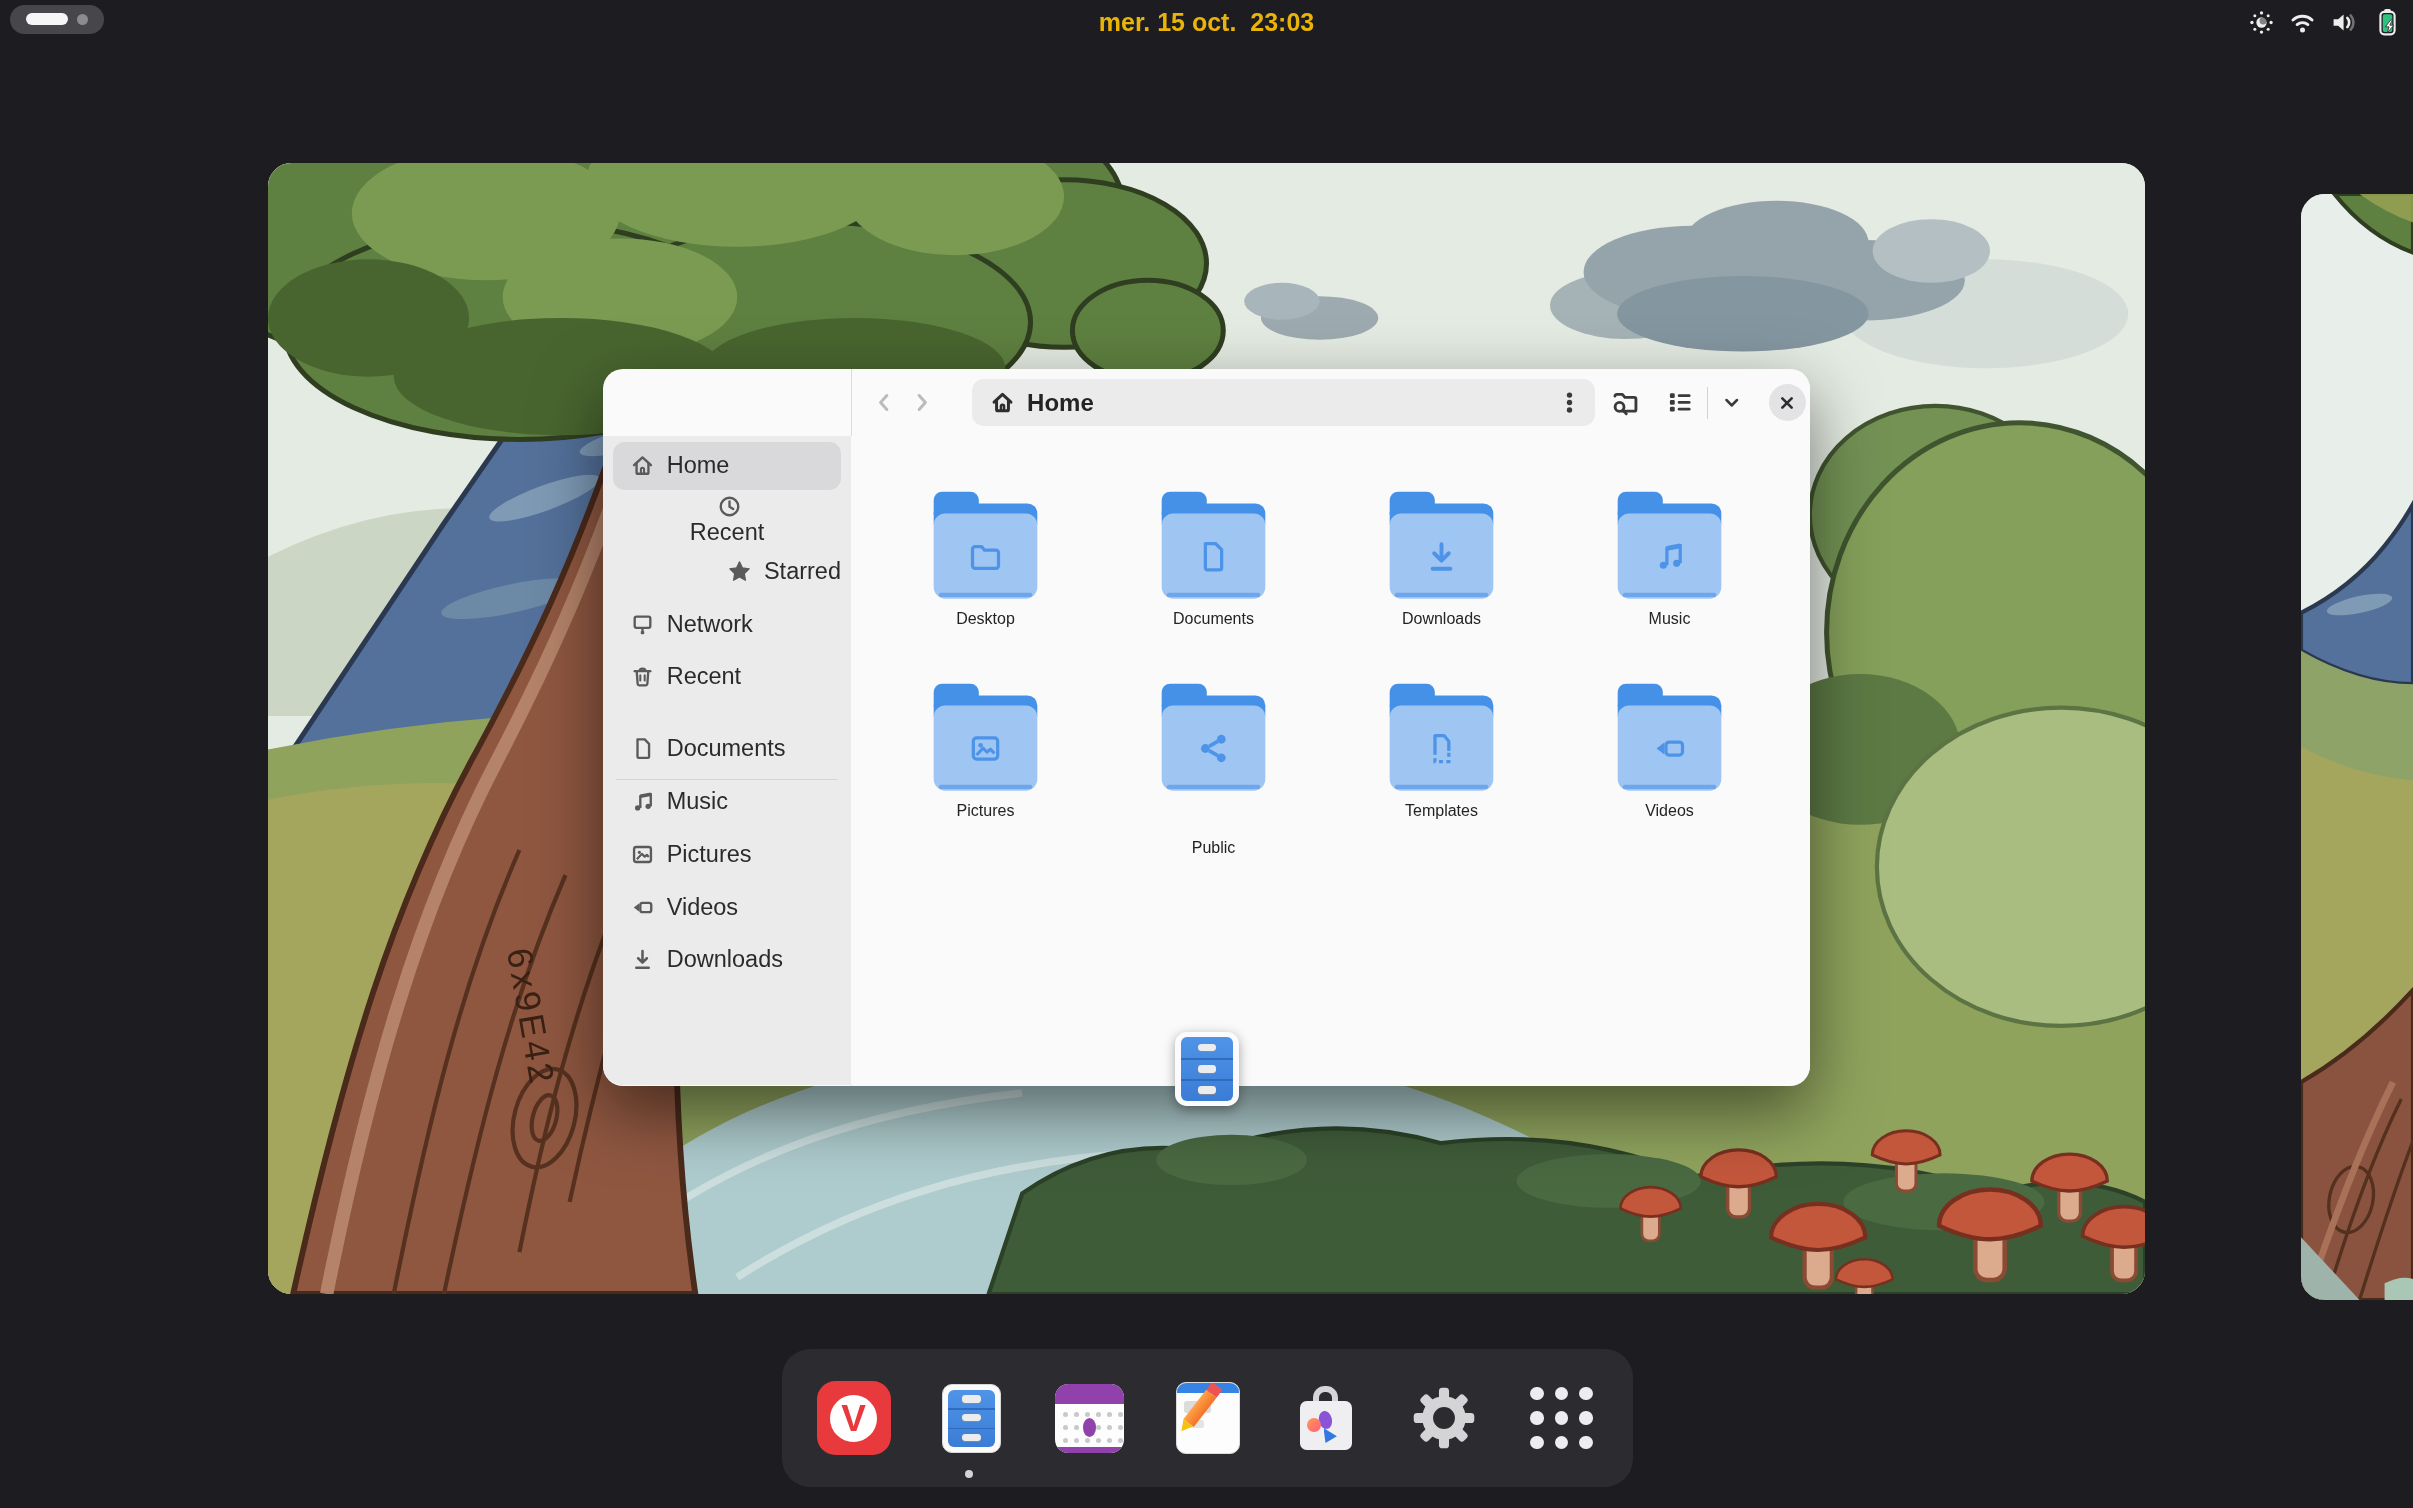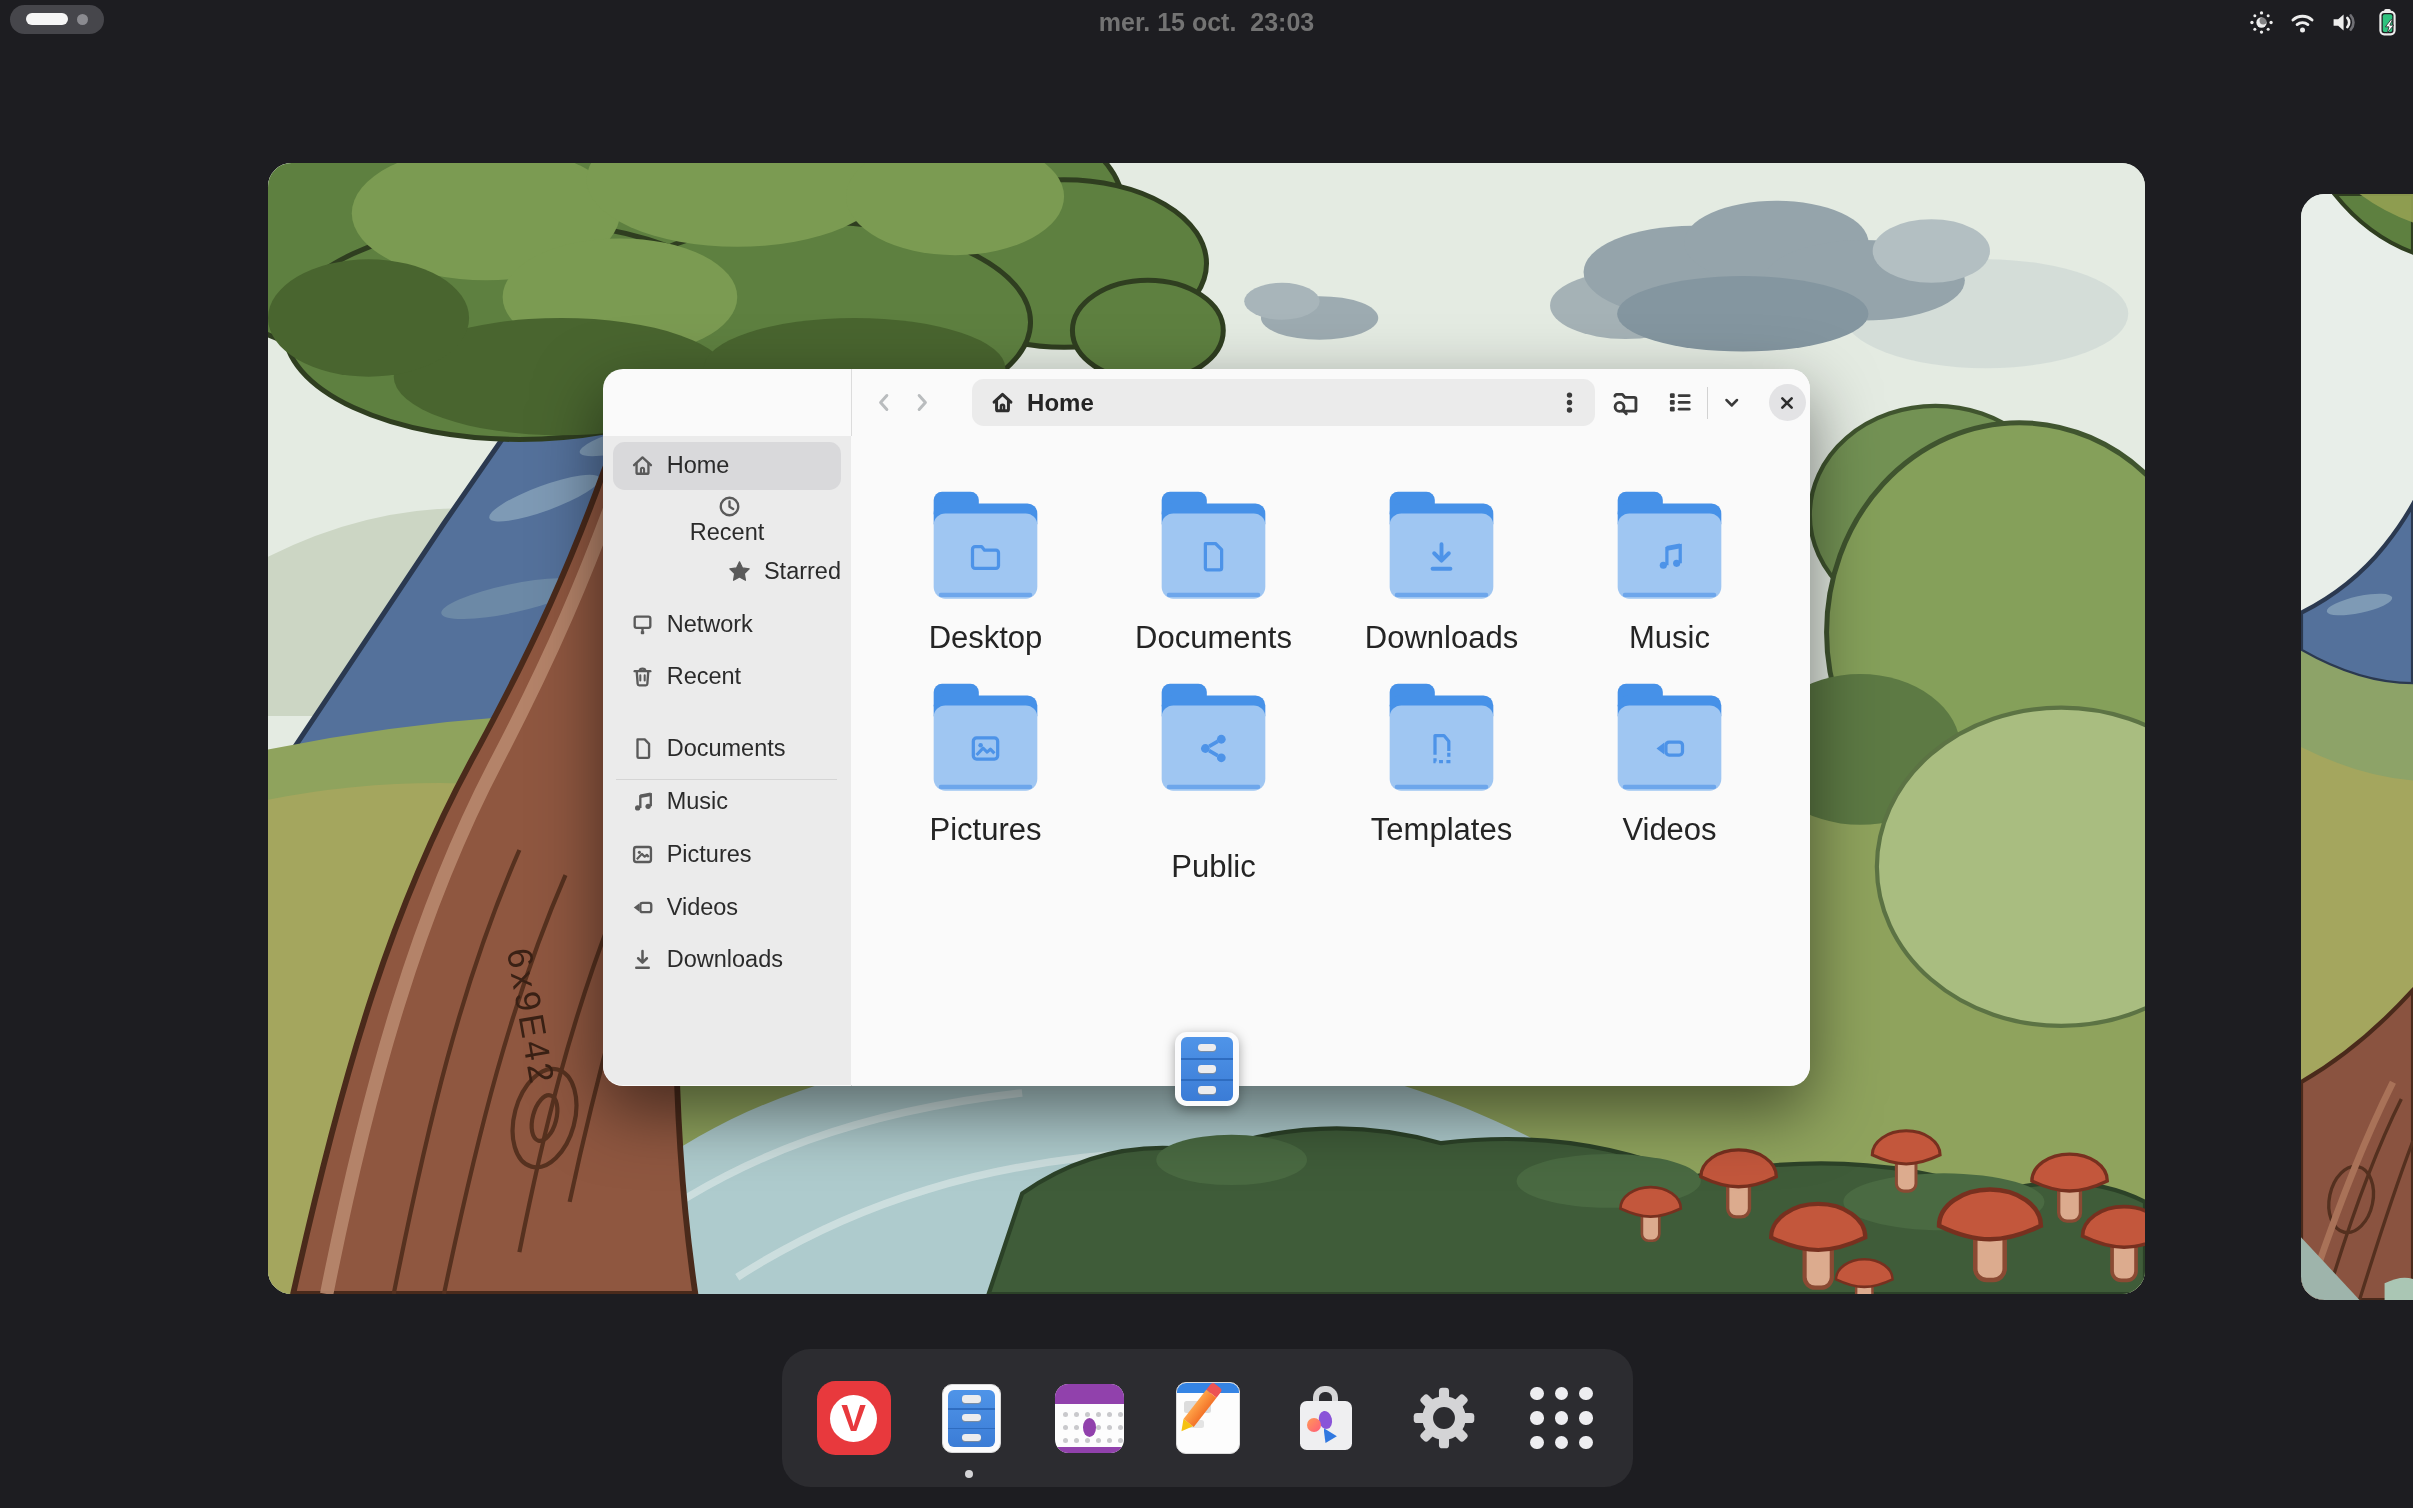--- a/index.html
+++ b/index.html
@@ -7,21 +7,21 @@
          font-family:"Liberation Sans",sans-serif;-webkit-font-smoothing:antialiased;}
   .abs{position:absolute;}
 
   
   #topbar{left:0;top:0;width:2413px;height:44px;}
   #ws-pill{left:10px;top:5px;width:94px;height:28.5px;background:#46464b;border-radius:15px;
            display:flex;align-items:center;justify-content:center;gap:8.4px;}
   #ws-pill .active{width:42px;height:11.7px;background:#f6f6f6;border-radius:6.7px;}
   #ws-pill .other{width:11px;height:11px;background:#8b8b90;border-radius:50%;}
   #clock{left:0;top:0;width:2413px;height:44px;display:flex;align-items:center;justify-content:center;
-         color:#737373;font-size:25px;font-weight:700;white-space:pre;}
+         color:#eab308;font-size:25px;font-weight:700;white-space:pre;}
   #status{right:13.4px;top:0;height:44px;display:flex;align-items:center;gap:15px;}
 
   
   #searchbar{left:936px;top:65px;width:542px;height:54px;background:#3b3b40;border-radius:28px;
              display:flex;align-items:center;padding:0 8.4px;box-sizing:border-box;}
   #searchbar svg{margin:0 11.7px 0 13.4px;flex:0 0 auto;}
   #searchbar input{flex:1;background:transparent;border:none;outline:none;color:#e8e8e8;
                    font-size:23.5px;font-family:"Liberation Sans",sans-serif;}
   #searchbar input::placeholder{color:#a7a7ac;}
 
@@ -49,21 +49,21 @@
   .hdr-sep{width:0.8px;height:32px;background:#d2d2d2;margin:0 8.4px;}
   #close-btn{width:37px;height:37px;border-radius:50%;background:#e3e3e5;display:flex;align-items:center;justify-content:center;margin-left:22px;}
 
   .side-item{position:absolute;left:10px;width:228px;height:48px;border-radius:11.7px;
              display:flex;align-items:center;color:#2b2b2b;font-size:23.5px;}
   .side-item.sel{background:#d9d9db;}
   .side-item svg{margin:0 11.7px 0 17px;flex:0 0 auto;}
   #side-div{position:absolute;left:13.4px;width:221px;height:0.8px;background:#d5d5d5;top:343px;}
 
   .fcell{position:absolute;width:201px;display:flex;flex-direction:column;align-items:center;}
-  .fcell .fname{margin-top:18px;font-size:31px;color:#242424;}
+  .fcell .fname{margin-top:8px;font-size:16px;color:#242424;}
   .folder-ic{position:relative;width:111px;height:117px;}
   .folder-ic .emblem{position:absolute;left:0;top:28.5px;width:111px;height:85px;
                      display:flex;align-items:center;justify-content:center;}
 
   
   #app-badge{left:1175px;top:1032px;width:64px;height:74px;background:#fbfbfc;border-radius:11.7px;
              box-shadow:0 3.4px 11.7px rgba(0,0,0,.35);display:flex;align-items:center;justify-content:center;}
 
   
   #dock{left:782px;top:1349px;width:851px;height:138px;background:#2c2c30;border-radius:28.5px;

